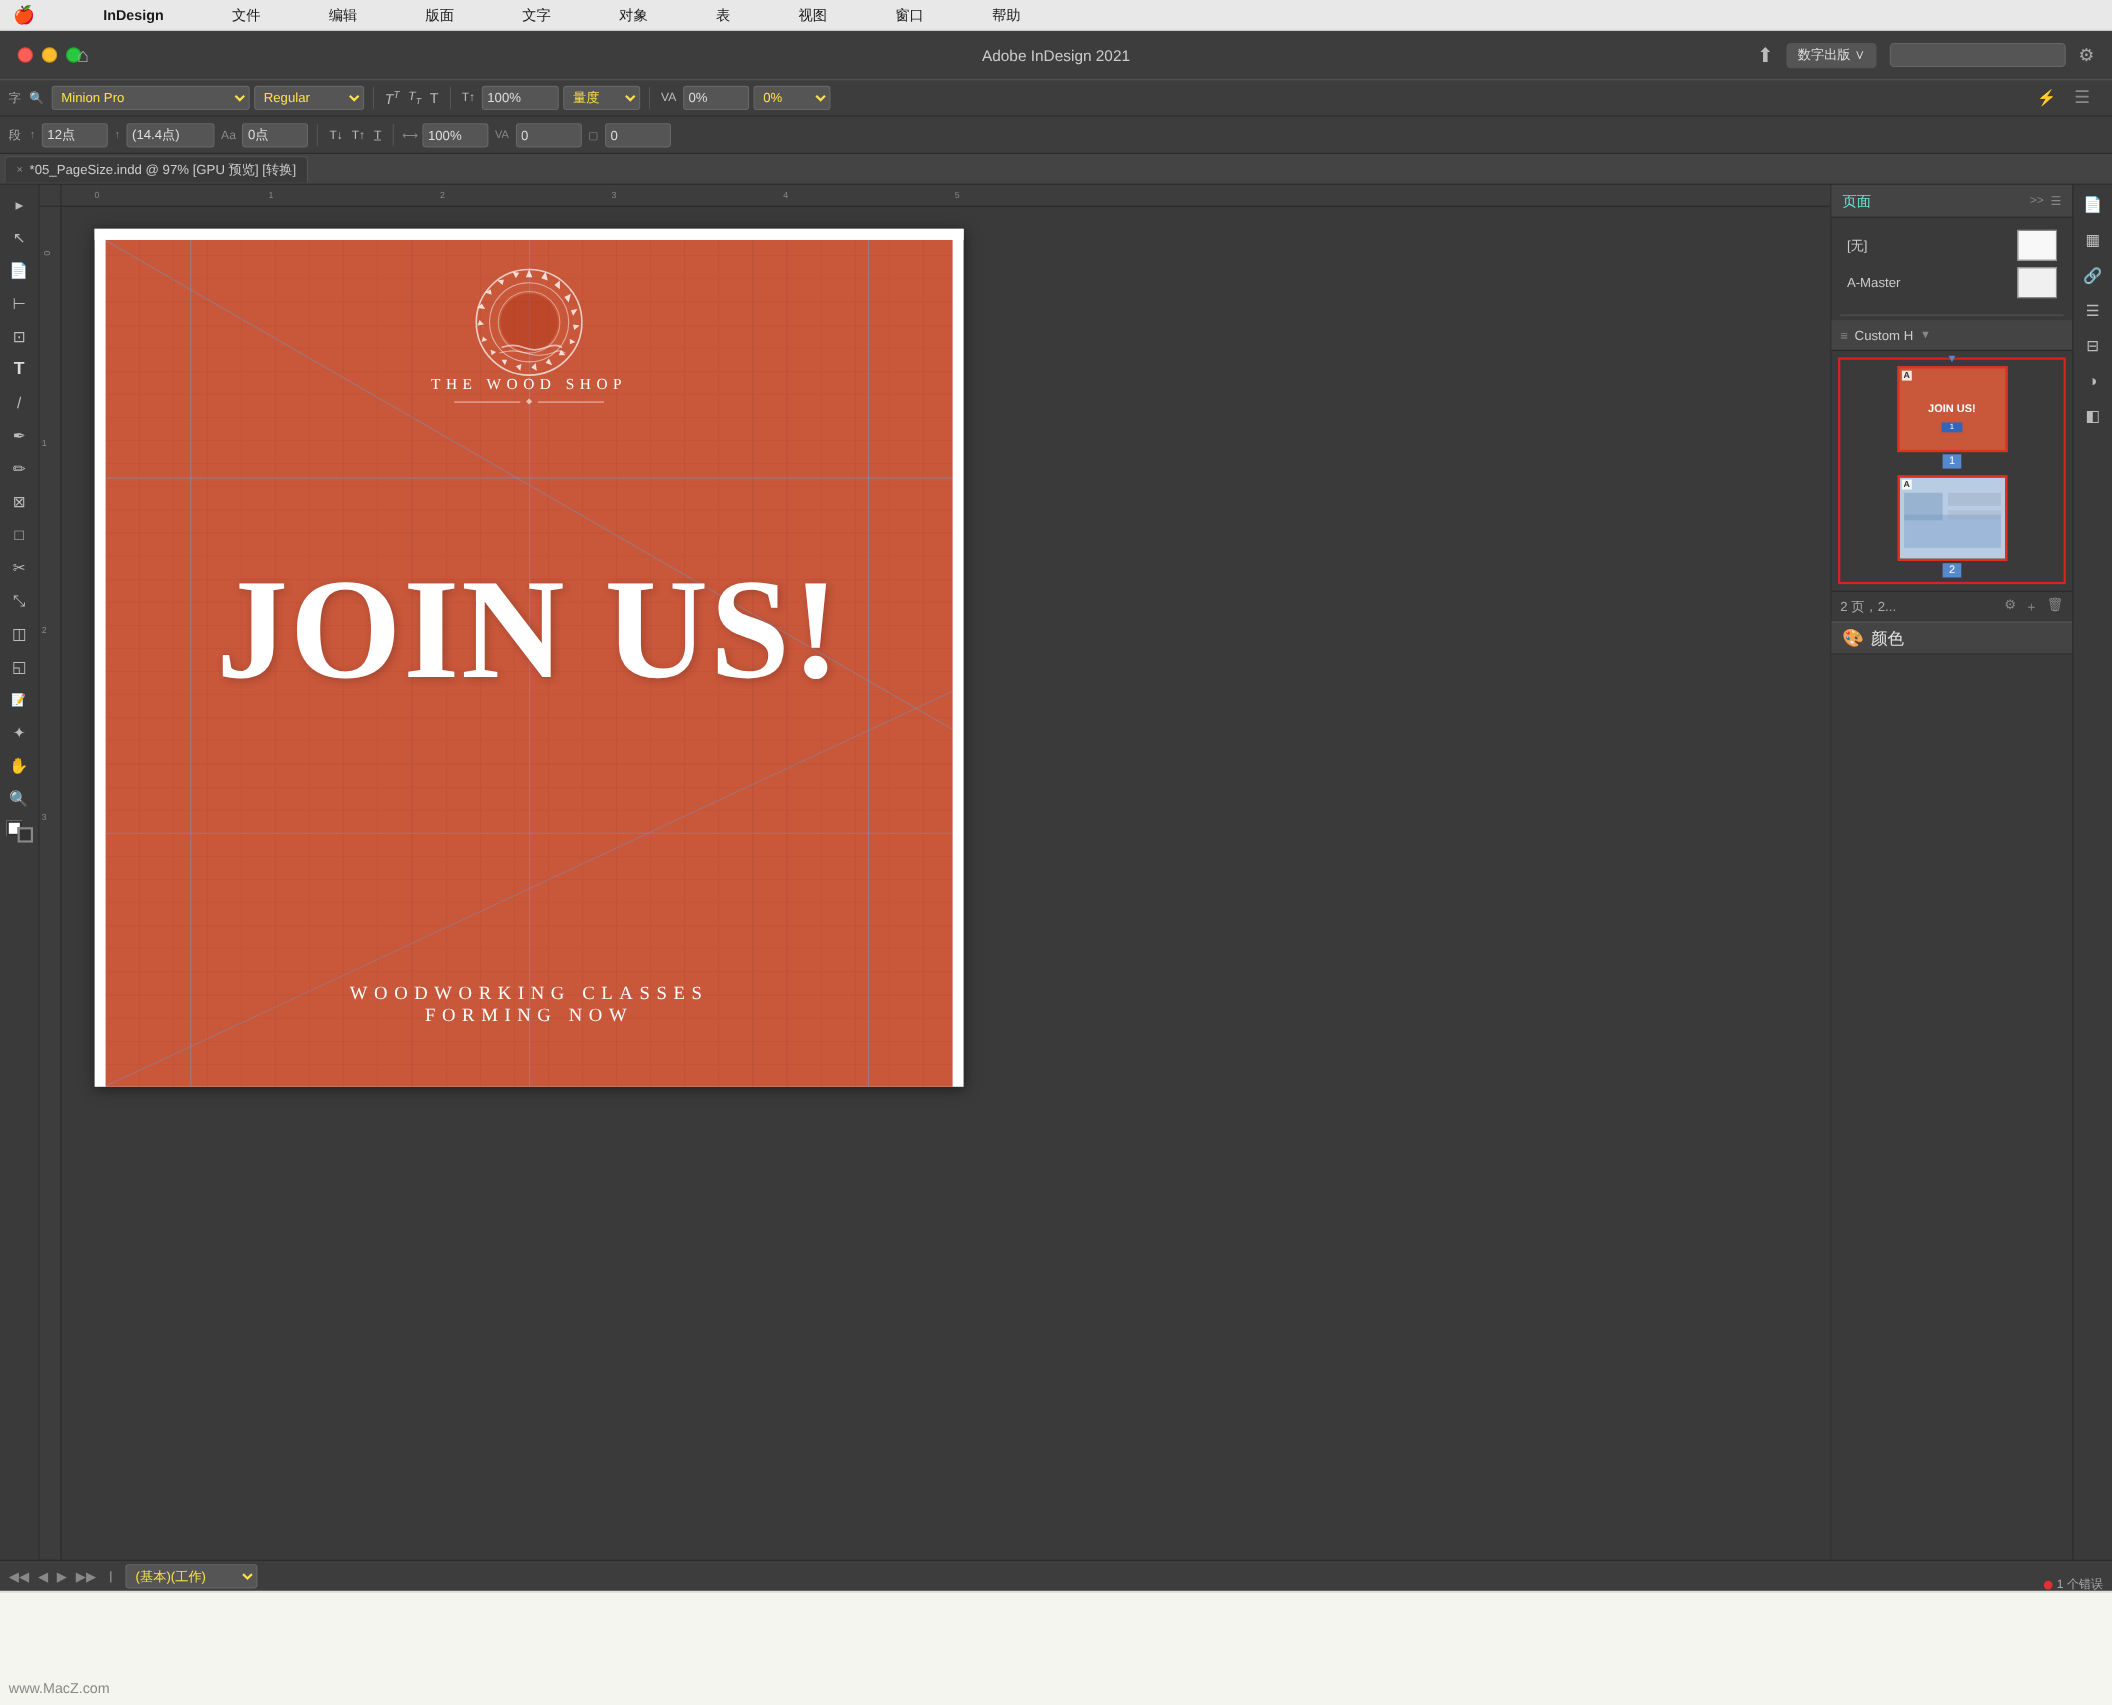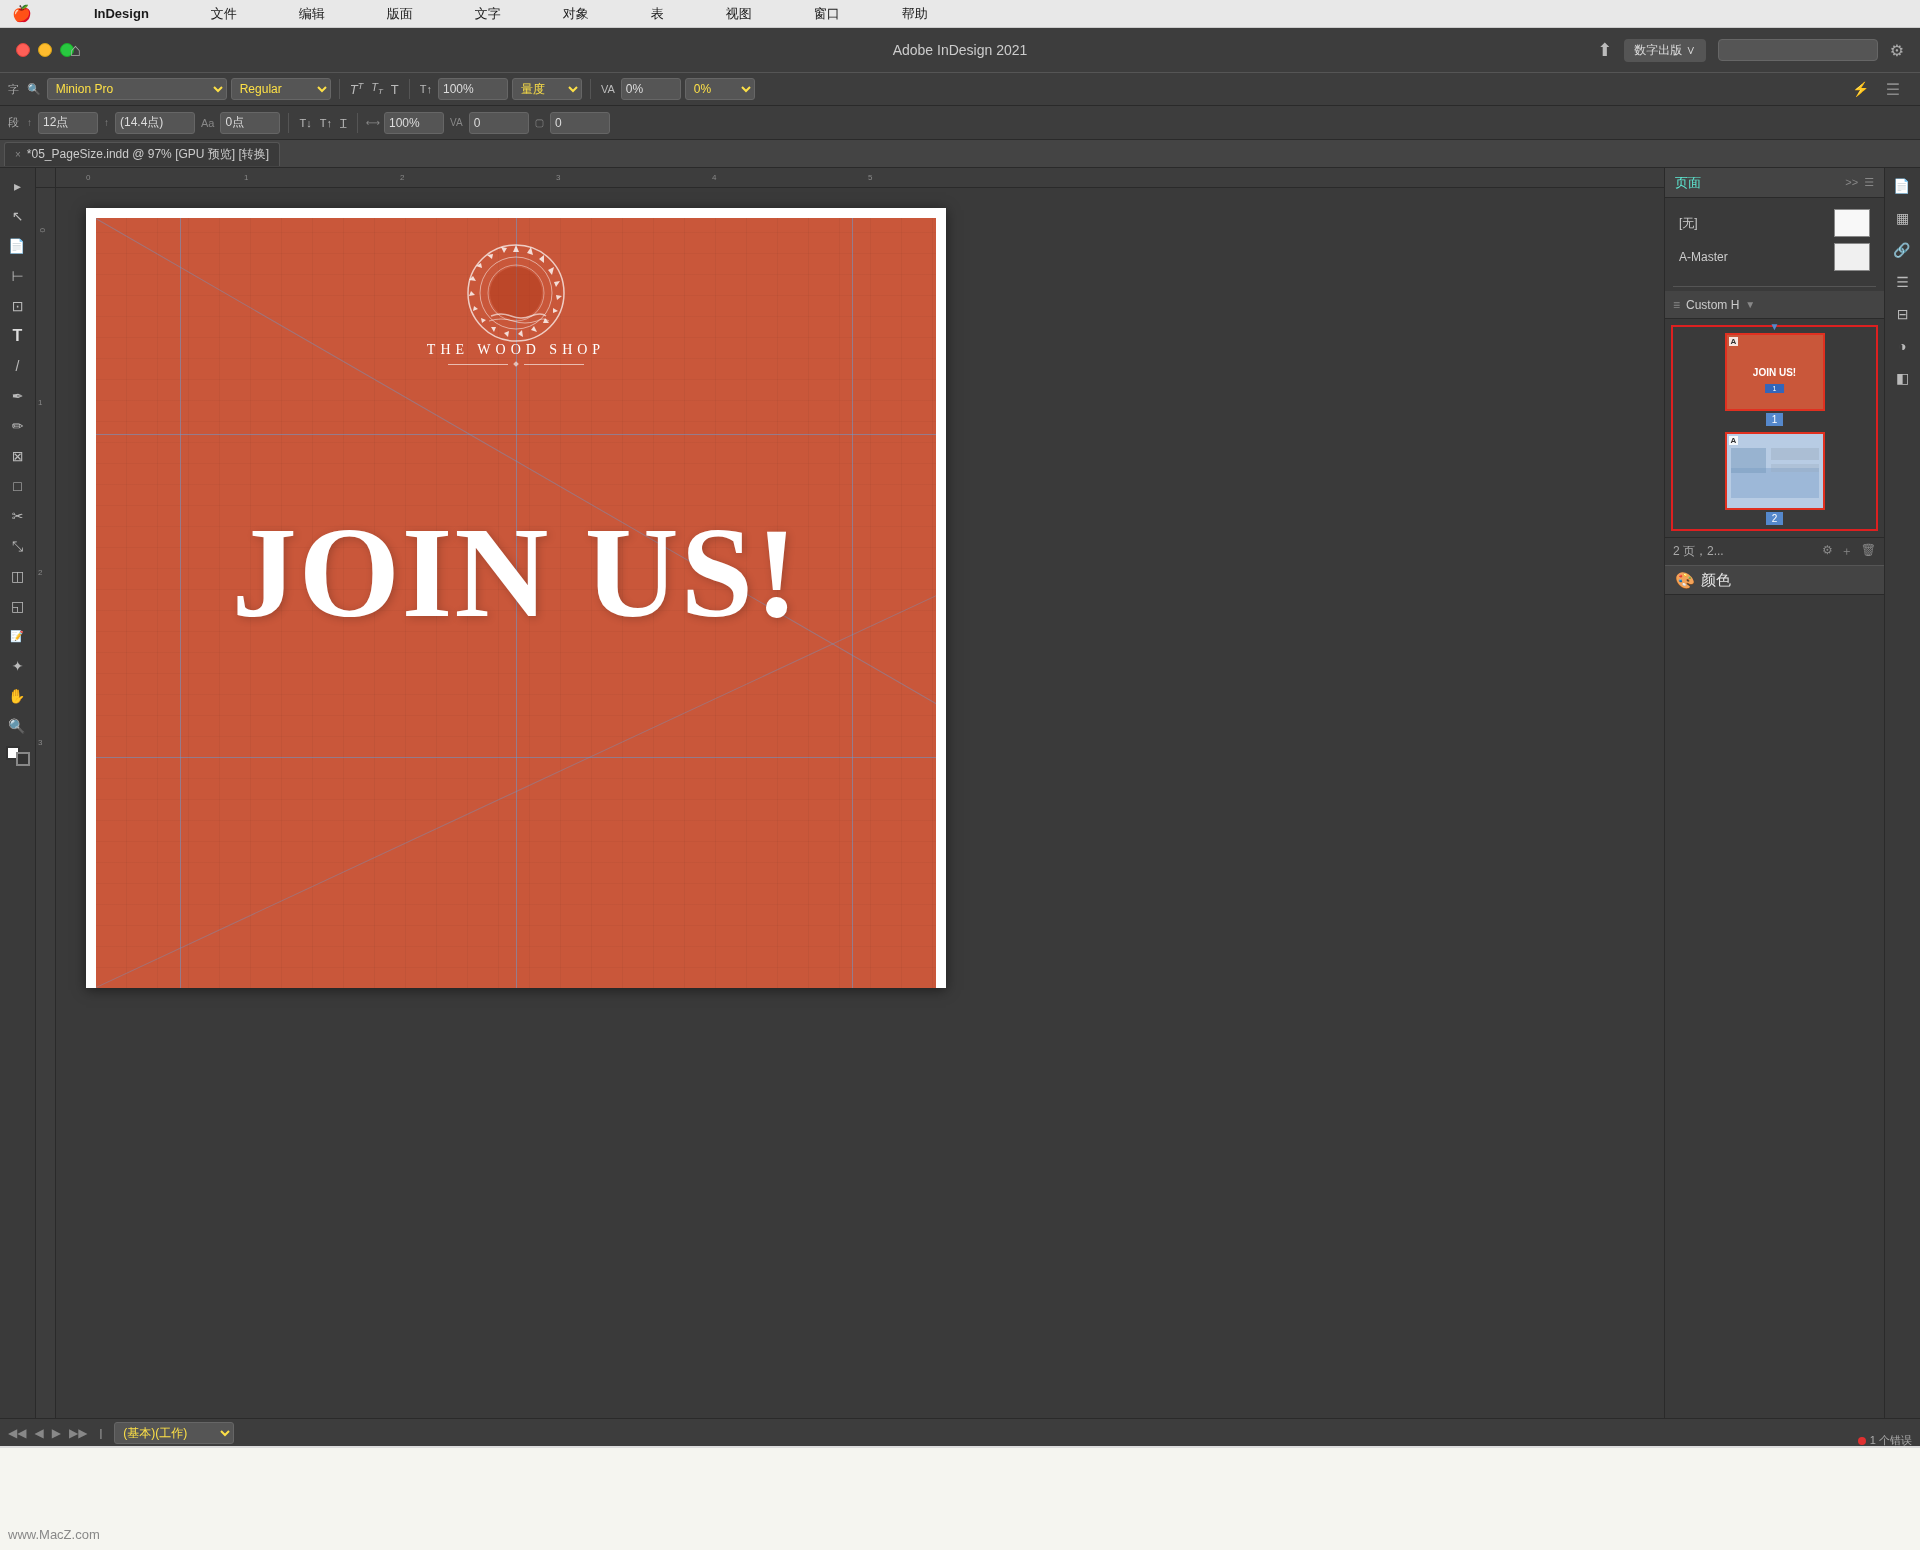--- a/index.html
+++ b/index.html
@@ -270,21 +270,21 @@
       background: #3d3d3d;
       border-right: 1px solid #2a2a2a;
       border-bottom: 1px solid #2a2a2a;
     }
 
     
     #doc-page {
       position: absolute;
       top: 40px;
       left: 50px;
-      width: 860px;
+      width: 790px;
       background: white;
       box-shadow: 0 2px 12px rgba(0,0,0,0.5);
     }
 
     
     #woodshop-design {
       position: absolute;
       top: 10px;
       left: 10px;
       right: 10px;
@@ -792,20 +792,24 @@
           
           <div style="display:flex;align-items:center;justify-content:center;gap:6px;margin-top:4px;">
             <div style="flex:1;height:1px;background:rgba(255,255,255,0.6);max-width:60px;"></div>
             <div style="width:4px;height:4px;background:rgba(255,255,255,0.6);transform:rotate(45deg);"></div>
             <div style="flex:1;height:1px;background:rgba(255,255,255,0.6);max-width:60px;"></div>
           </div>
         </div>
 
         <div style="position:absolute;top:46%;left:50%;transform:translate(-50%,-50%);font-family:Georgia,serif;font-size:130px;font-weight:900;color:white;letter-spacing:2px;text-align:center;white-space:nowrap;line-height:1;text-shadow:2px 2px 8px rgba(0,0,0,0.2);">JOIN US!</div>
 
+        <div style="position:absolute;bottom:55px;left:50%;transform:translateX(-50%);text-align:center;color:white;letter-spacing:6px;font-size:17px;font-family:serif;white-space:nowrap;">
+          <div>WOODWORKING CLASSES</div>
+          <div>FORMING NOW</div>
+        </div>
       </div>
     </div>
 
   </div>
 
   <div id="right-panel">
 
     <div class="panel-header">
       <span class="panel-title">页面</span>
       <div class="panel-controls">

